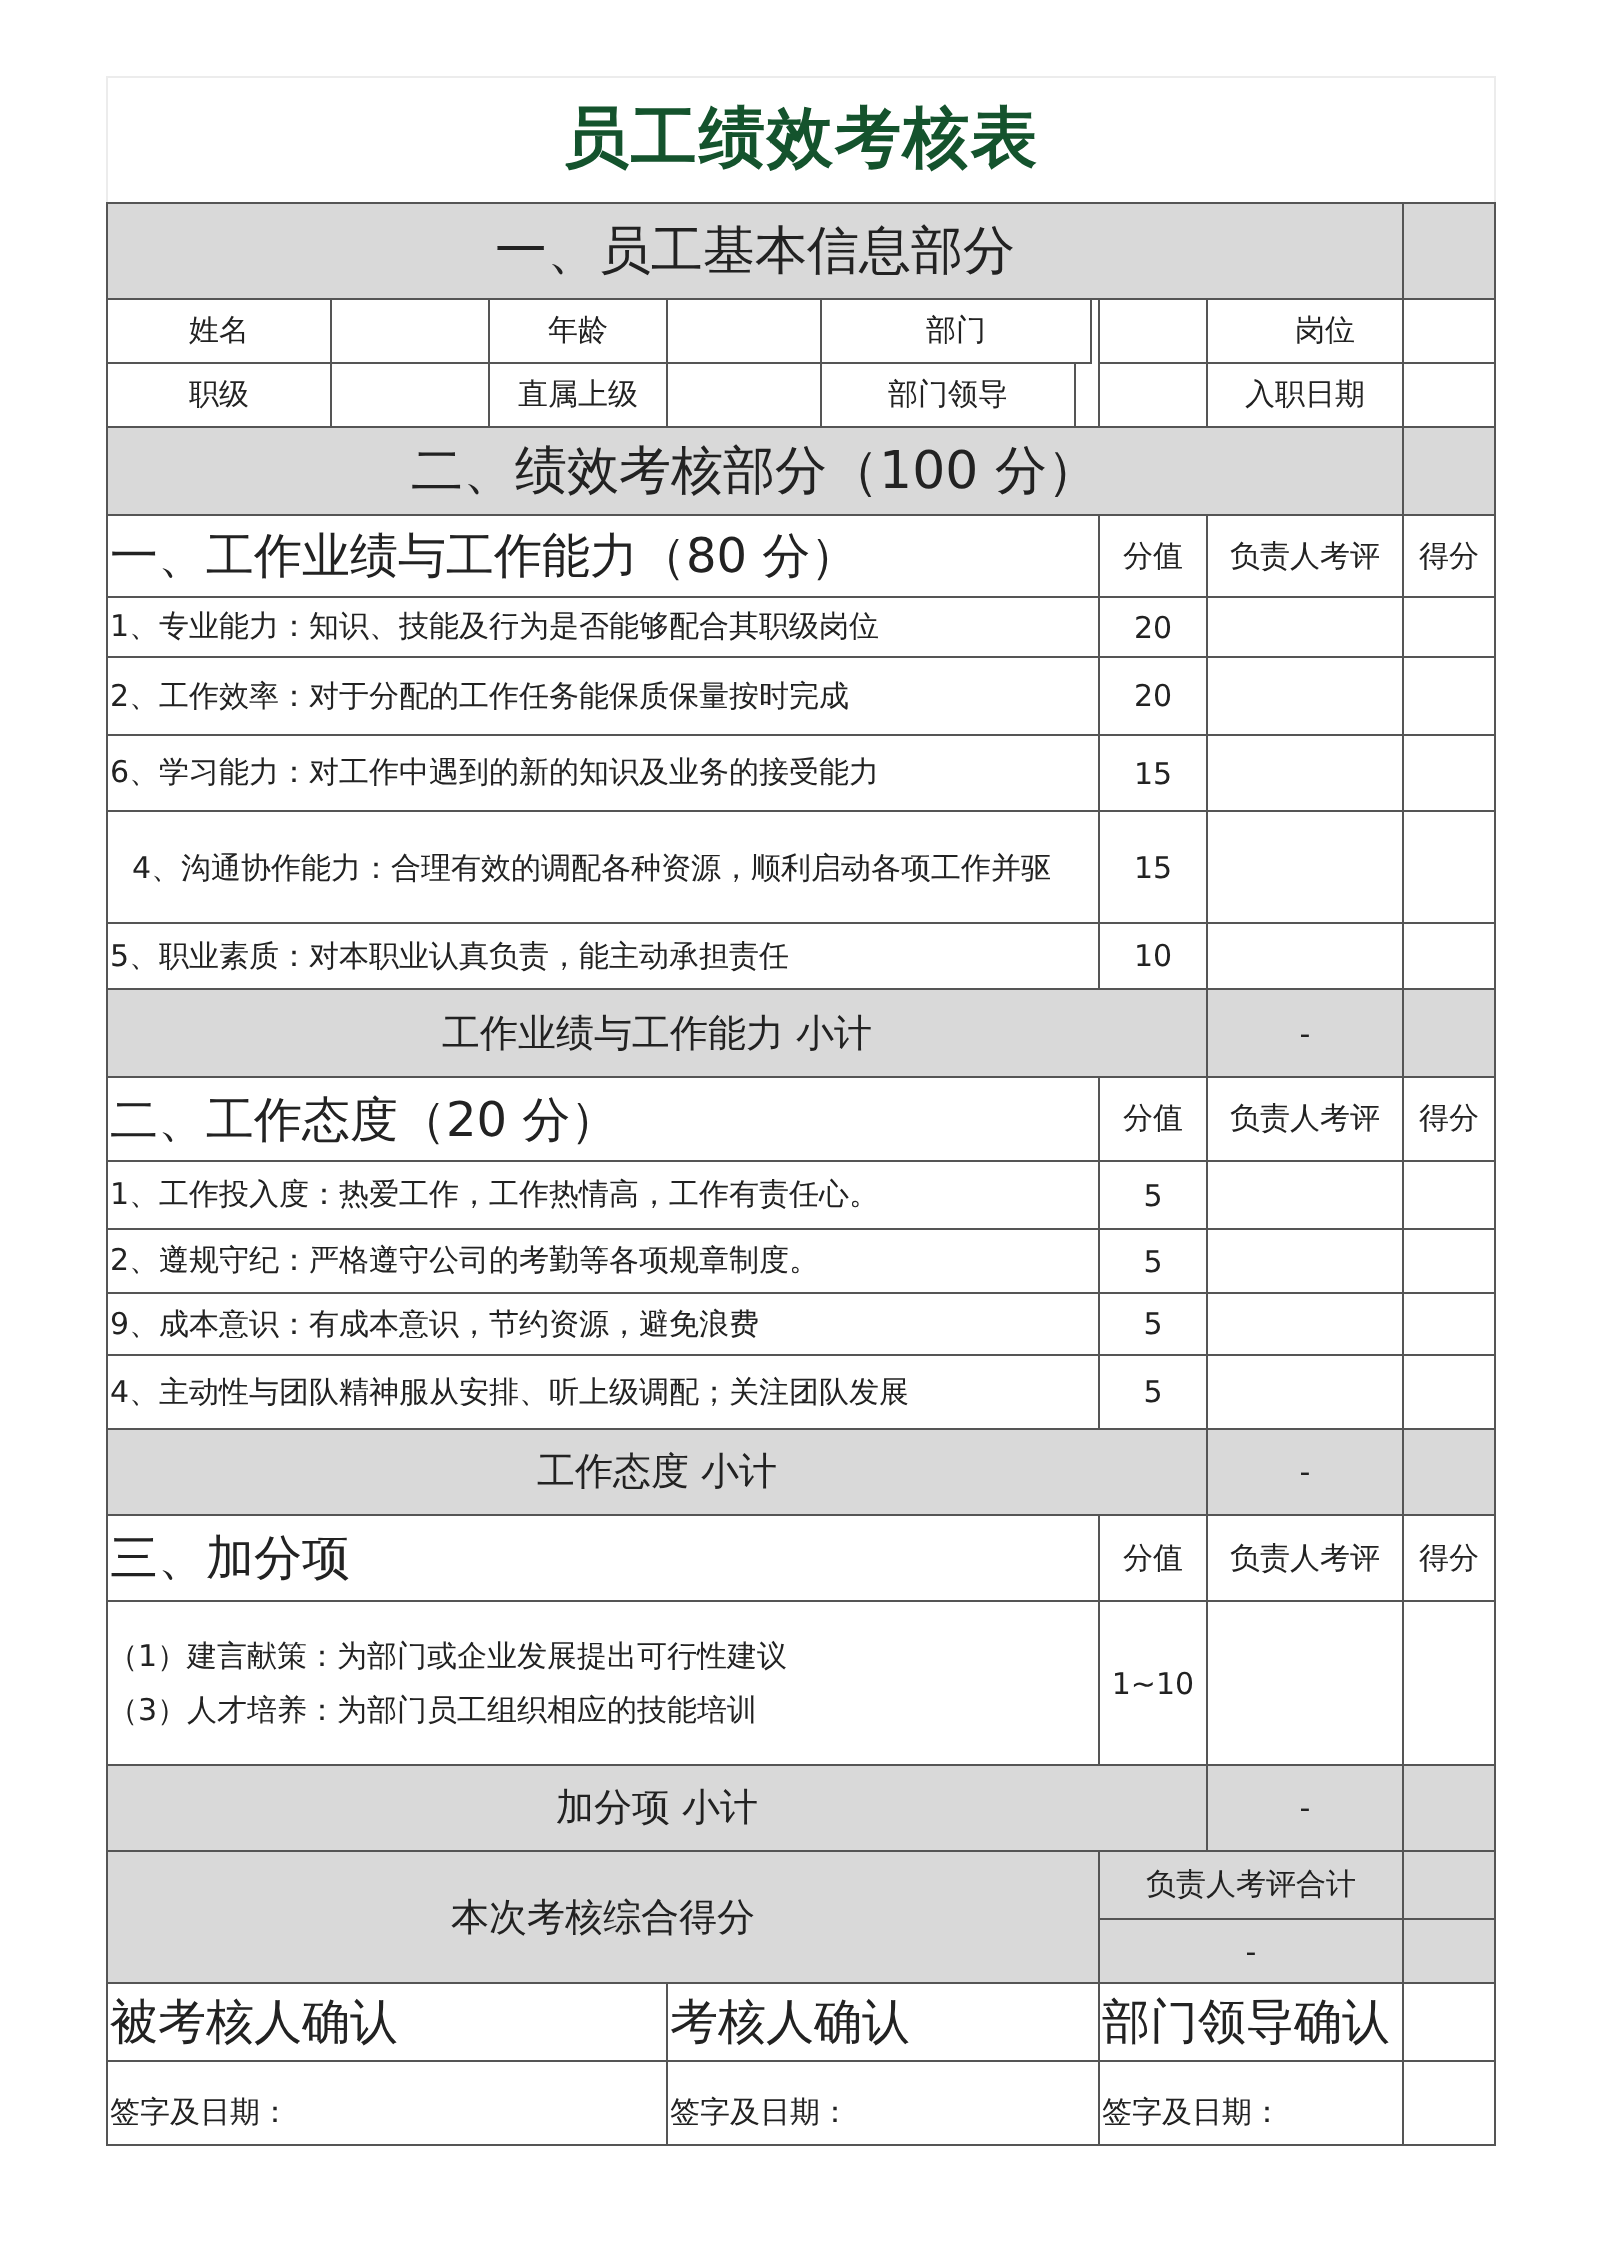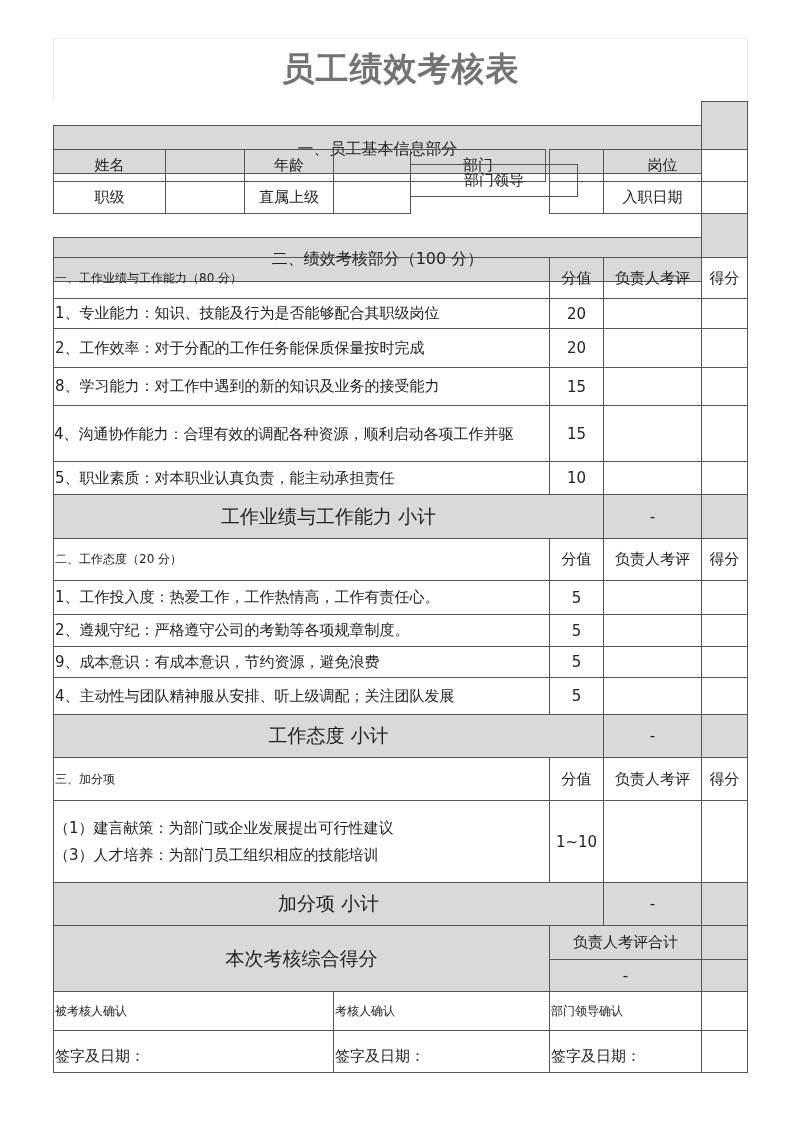--- a/index.html
+++ b/index.html
@@ -2,30 +2,30 @@
 <html><head>
 <meta charset="utf-8">
 <style>
   html, body { margin:0; padding:0; background:#ffffff; }
   body { width:800px; height:1128px; position:relative; overflow:hidden;
          font-family:"DejaVu Sans","Liberation Sans",sans-serif; color:#222; }
   .frame { position:absolute; left:53px; top:38px; width:695px; height:63px;
            border:1px solid #ececec; border-bottom:none; box-sizing:border-box; }
   .title { position:absolute; left:53px; top:38px; width:695px; height:63px;
            display:flex; align-items:center; justify-content:center;
-           font-size:33px; font-weight:bold; color:#737373; letter-spacing:1px; }
+           font-size:33px; font-weight:bold; color:#14532d; letter-spacing:1px; }
   .cell { position:absolute; box-sizing:border-box; border:1px solid #555;
           display:flex; align-items:center; font-size:15px; color:#222;
           overflow:hidden; white-space:nowrap; }
   .c { justify-content:center; text-align:center; }
   .l { justify-content:flex-start; padding-left:1px; }
   .g { background:#d9d9d9; }
-  .big { font-size:16px;margin-top:24px; }
+  .big { font-size:26px; }
   .mid { font-size:19px; }
-  .sec { font-size:12px; }
+  .sec { font-size:24px; }
   .multi { flex-direction:column; align-items:flex-start; justify-content:center; line-height:27px; }
   .wrap { white-space:normal; flex-direction:column; align-items:flex-start; justify-content:center; line-height:26px; }
   .wrap .l2 { padding-left:128px; }
   .sig { align-items:flex-end; padding-bottom:6px; }
 </style>
 </head>
 <body>
 
 <div class="frame"></div>
 <div class="title">员工绩效考核表</div>
@@ -39,21 +39,21 @@
 <div class="cell c" style="left:333px;top:149px;width:78px;height:33px;"></div>
 <div class="cell c" style="left:410px;top:149px;width:136px;height:33px;">部门</div>
 <div class="cell c" style="left:549px;top:149px;width:55px;height:33px;"></div>
 <div class="cell c" style="left:603px;top:149px;width:99px;height:33px;padding-left:20px;">岗位</div>
 <div class="cell c" style="left:701px;top:149px;width:47px;height:33px;"></div>
 
 <div class="cell c" style="left:53px;top:181px;width:113px;height:33px;">职级</div>
 <div class="cell c" style="left:165px;top:181px;width:80px;height:33px;"></div>
 <div class="cell c" style="left:244px;top:181px;width:90px;height:33px;">直属上级</div>
 <div class="cell c" style="left:333px;top:181px;width:78px;height:33px;"></div>
-<div class="cell c" style="left:410px;top:164px;width:168px;height:33px;">部门领导</div>
+<div class="cell c" style="left:410px;top:181px;width:128px;height:33px;">部门领导</div>
 <div class="cell c" style="left:549px;top:181px;width:55px;height:33px;"></div>
 <div class="cell c" style="left:603px;top:181px;width:99px;height:33px;">入职日期</div>
 <div class="cell c" style="left:701px;top:181px;width:47px;height:33px;"></div>
 
 <div class="cell c g big" style="left:53px;top:213px;width:649px;height:45px;">二、绩效考核部分（100 分）</div>
 <div class="cell g" style="left:701px;top:213px;width:47px;height:45px;"></div>
 
 <div class="cell l sec" style="left:53px;top:257px;width:497px;height:42px;">一、工作业绩与工作能力（80 分）</div>
 <div class="cell c" style="left:549px;top:257px;width:55px;height:42px;">分值</div>
 <div class="cell c" style="left:603px;top:257px;width:99px;height:42px;">负责人考评</div>
@@ -62,26 +62,26 @@
 <div class="cell l" style="left:53px;top:298px;width:497px;height:31px;">1、专业能力：知识、技能及行为是否能够配合其职级岗位</div>
 <div class="cell c" style="left:549px;top:298px;width:55px;height:31px;">20</div>
 <div class="cell" style="left:603px;top:298px;width:99px;height:31px;"></div>
 <div class="cell" style="left:701px;top:298px;width:47px;height:31px;"></div>
 
 <div class="cell l" style="left:53px;top:328px;width:497px;height:40px;">2、工作效率：对于分配的工作任务能保质保量按时完成</div>
 <div class="cell c" style="left:549px;top:328px;width:55px;height:40px;">20</div>
 <div class="cell" style="left:603px;top:328px;width:99px;height:40px;"></div>
 <div class="cell" style="left:701px;top:328px;width:47px;height:40px;"></div>
 
-<div class="cell l" style="left:53px;top:367px;width:497px;height:39px;">8、学习能力：对工作中遇到的新的知识及业务的接受能力</div>
+<div class="cell l" style="left:53px;top:367px;width:497px;height:39px;">6、学习能力：对工作中遇到的新的知识及业务的接受能力</div>
 <div class="cell c" style="left:549px;top:367px;width:55px;height:39px;">15</div>
 <div class="cell" style="left:603px;top:367px;width:99px;height:39px;"></div>
 <div class="cell" style="left:701px;top:367px;width:47px;height:39px;"></div>
 
-<div class="cell wrap" style="left:53px;top:405px;width:497px;height:57px;">
+<div class="cell wrap" style="left:53px;top:405px;width:497px;height:57px;padding-left:12px;">
   <span>4、沟通协作能力：合理有效的调配各种资源，顺利启动各项工作并驱</span>
 </div>
 <div class="cell c" style="left:549px;top:405px;width:55px;height:57px;">15</div>
 <div class="cell" style="left:603px;top:405px;width:99px;height:57px;"></div>
 <div class="cell" style="left:701px;top:405px;width:47px;height:57px;"></div>
 
 <div class="cell l" style="left:53px;top:461px;width:497px;height:34px;">5、职业素质：对本职业认真负责，能主动承担责任</div>
 <div class="cell c" style="left:549px;top:461px;width:55px;height:34px;">10</div>
 <div class="cell" style="left:603px;top:461px;width:99px;height:34px;"></div>
 <div class="cell" style="left:701px;top:461px;width:47px;height:34px;"></div>

